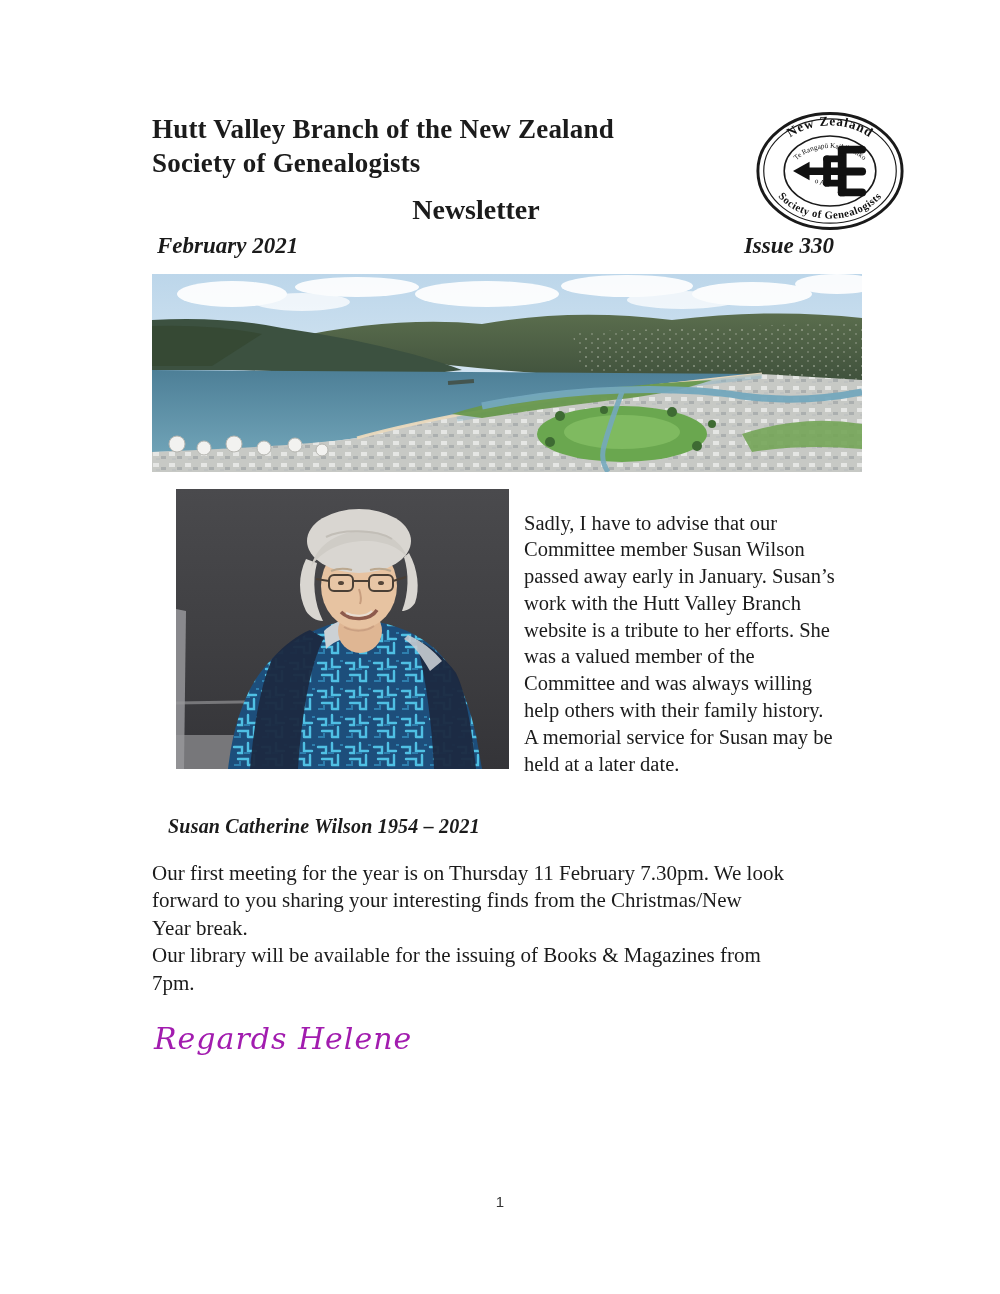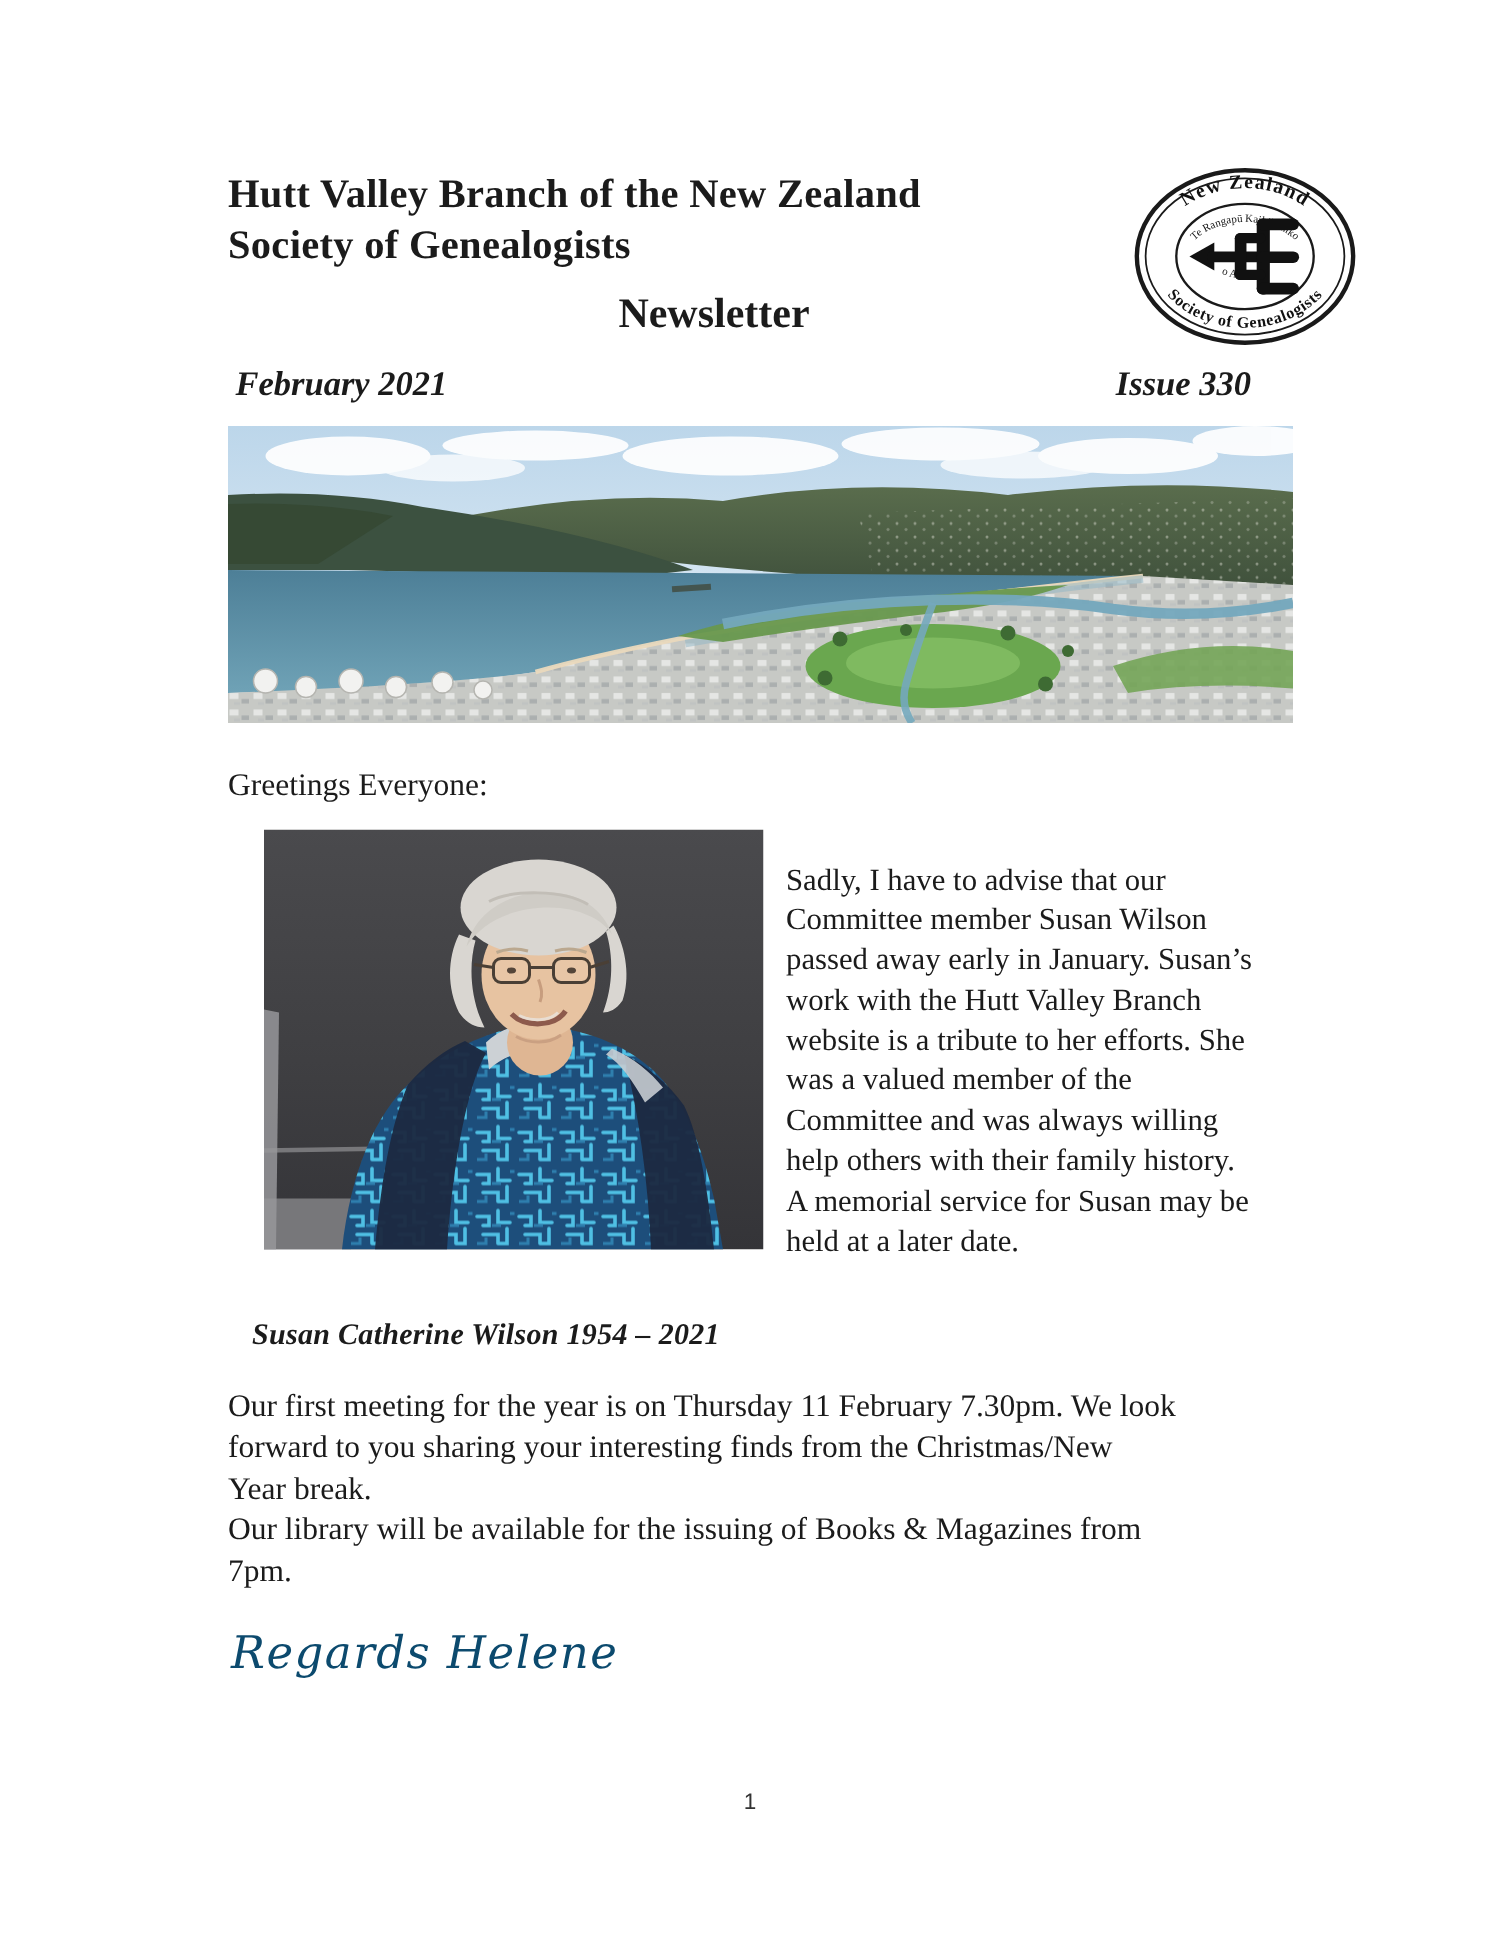--- a/index.html
+++ b/index.html
@@ -6,33 +6,33 @@
   .page{
     position:relative;width:1000px;height:1294px;background:#ffffff;
     font-family:"Liberation Serif",serif;color:#1b1b1b;overflow:hidden;
   }
   .content{position:absolute;left:152px;top:0;width:712px;}
   .header-row{display:flex;align-items:flex-start;margin-top:112px;gap:40px;}
   .title-col{width:562px;}
   .org-title{font-size:27px;font-weight:bold;line-height:34px;letter-spacing:.2px;}
   .newsletter{width:648px;text-align:center;font-size:28px;font-weight:bold;margin-top:14px;}
   .logo-box{margin-left:auto;width:152px;height:122px;margin-top:-2px;margin-right:12px;flex:none;}
-  .date-row{display:flex;justify-content:space-between;margin-top:11px;
+  .date-row{display:flex;justify-content:space-between;margin-top:1px;
     font-size:23px;font-weight:bold;font-style:italic;}
   .date-row .date{margin-left:5px;}
   .date-row .issue{margin-right:30px;}
   .panorama{margin-top:15px;width:710px;height:198px;display:block;}
   .greeting{margin:29px 0 0 0;font-size:21px;}
   .para{margin:22px 0 0 0;font-size:21px;line-height:27.5px;white-space:pre-line;}
   .media-row{display:flex;margin-top:17px;padding-left:24px;}
   .portrait{width:333px;height:280px;display:block;flex:none;}
   .obit{margin-left:15px;width:364px;font-size:20.5px;line-height:26.8px;white-space:pre-line;}
   .caption{margin:17px 0 0 16px;font-size:20px;font-weight:bold;font-style:italic;letter-spacing:.2px;}
   .signature{margin:24px 0 0 2px;font-size:30px;font-style:italic;
-    font-family:"DejaVu Serif",serif;letter-spacing:1px;color:#0c4a6e;}
+    font-family:"DejaVu Serif",serif;letter-spacing:1px;color:#a21caf;}
   .footer{position:absolute;left:0;top:1193px;width:1000px;text-align:center;
     font-size:15px;font-family:"Liberation Sans",sans-serif;color:#333;}
 </style>
 </head>
 <body>
 
 <div class="page">
   <div class="content">
 
     <div class="header-row">
@@ -157,21 +157,20 @@
       <g fill="#f2f2f0" stroke="#b5b5b0" stroke-width="1">
         <circle cx="25" cy="170" r="8"></circle>
           <circle cx="52" cy="174" r="7"></circle>
           <circle cx="82" cy="170" r="8"></circle>
         <circle cx="112" cy="174" r="7"></circle>
           <circle cx="143" cy="171" r="7"></circle>
           <circle cx="170" cy="176" r="6"></circle>
       </g>
     </svg>
 
-    <p class="greeting">Greetings Everyone:</p>
 
     <div class="media-row">
       <svg class="portrait" viewBox="0 0 333 280">
         <defs>
           <linearGradient id="bgv" x1="0" y1="0" x2="0" y2="1">
             <stop offset="0" stop-color="#4a4a4d"></stop>
               <stop offset=".55" stop-color="#3f3f42"></stop>
               <stop offset="1" stop-color="#343438"></stop>
           </linearGradient>
           <pattern id="maze" width="28" height="28" patternUnits="userSpaceOnUse">

